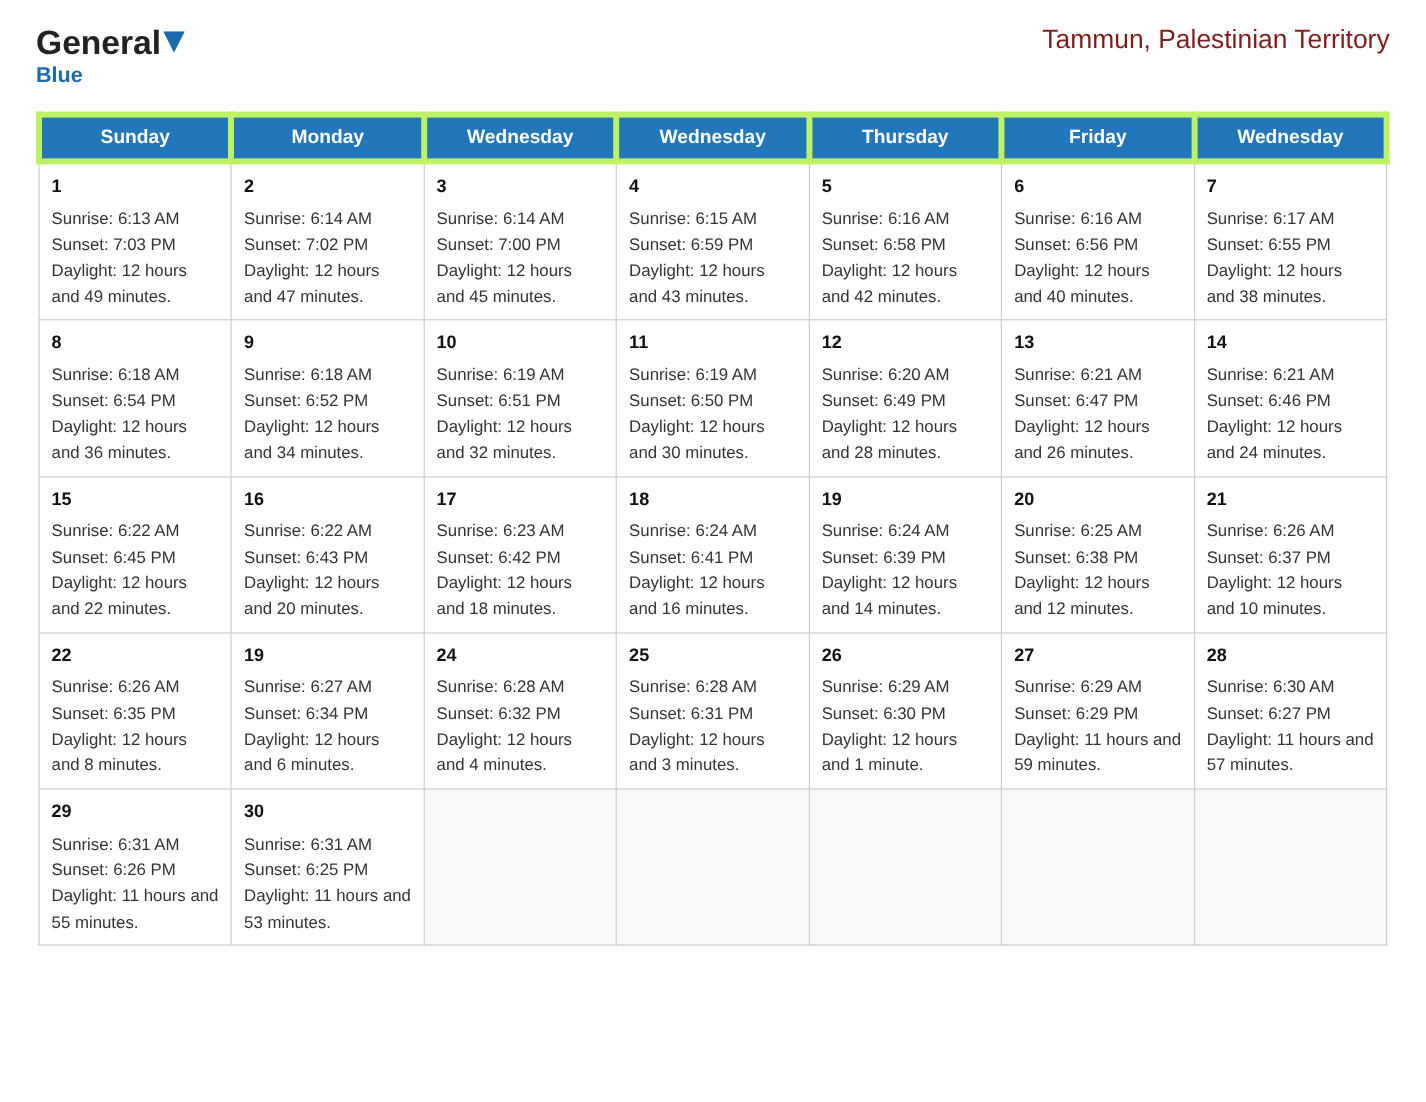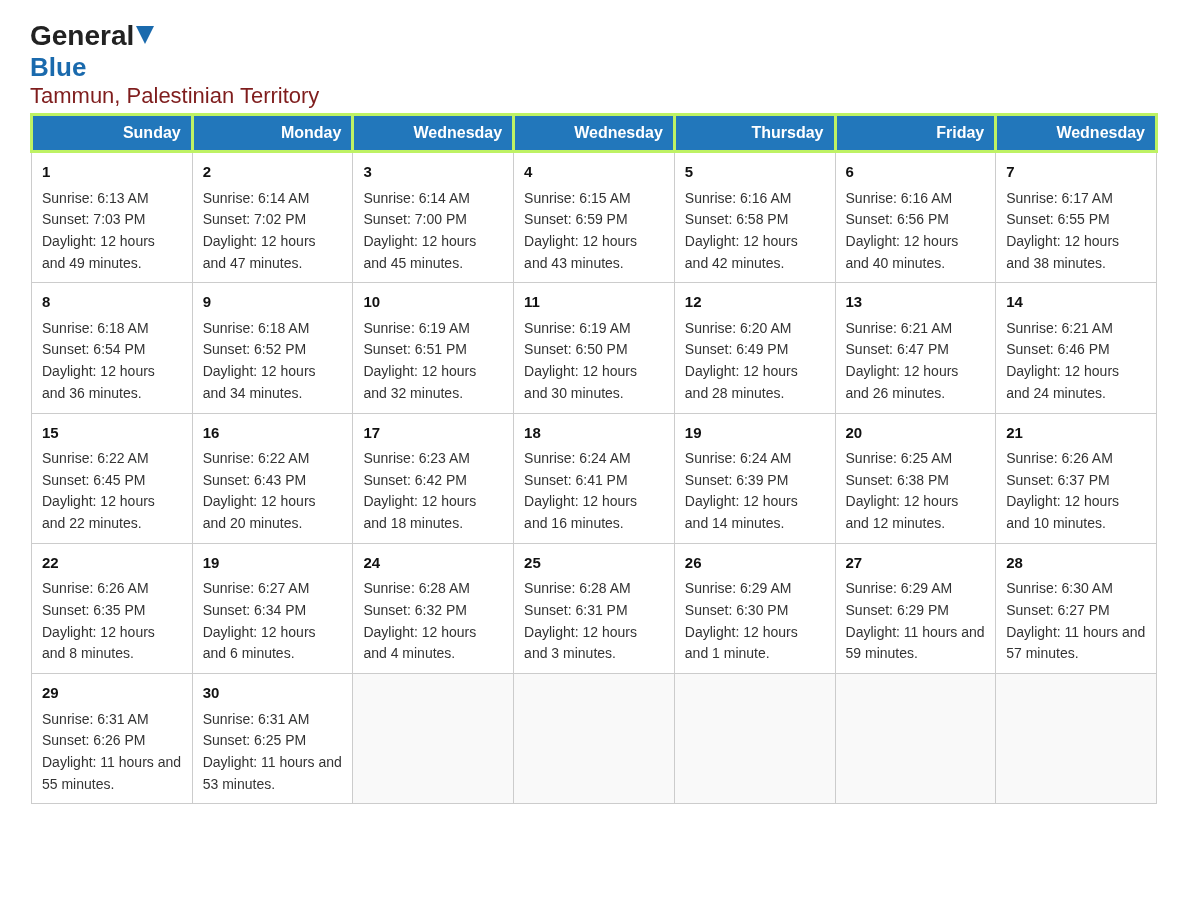--- a/index.html
+++ b/index.html
@@ -7,22 +7,21 @@
       font-family: Arial, sans-serif;
       background: #fff;
       padding: 20px 30px;
       width: 1188px;
       min-height: 918px;
     }
     .header {
       display: flex;
       justify-content: space-between;
       align-items: flex-start;
-      margin-bottom: 4px;
-      flex-direction: column;
+      margin-bottom: 20px;
     }
     .logo {
       display: flex;
       flex-direction: column;
       align-items: flex-start;
     }
     .title-section {
       text-align: right;
     }
     .title-section h1 {
@@ -41,22 +40,22 @@
       table-layout: fixed;
     }
     thead tr {
       background-color: #2277bb;
     }
     thead th {
       color: #fff;
       font-size: 16px;
       font-weight: bold;
       padding: 8px 10px;
-      text-align: right;
-      border: 3px solid #bef264;
+      text-align: center;
+      border: 5px solid #bef264;
     }
     tbody td {
       vertical-align: top;
       padding: 8px 10px;
       border: 1px solid #ccc;
       font-size: 13px;
       color: #222;
       line-height: 1.5;
       height: 100px;
     }
@@ -79,21 +78,21 @@
       background: #f9f9f9;
     }
     .logo-top-line {
       font-size: 28px;
       font-weight: bold;
       color: #222;
       display: flex;
       align-items: center;
     }
     .logo-bottom-line {
-      font-size: 26px;
+      font-size: 18px;
       font-weight: bold;
       color: #1a6aad;
     }
   </style>
 </head>
 <body>
 
 <div class="header">
   <div class="logo">
     <div class="logo-top-line">

